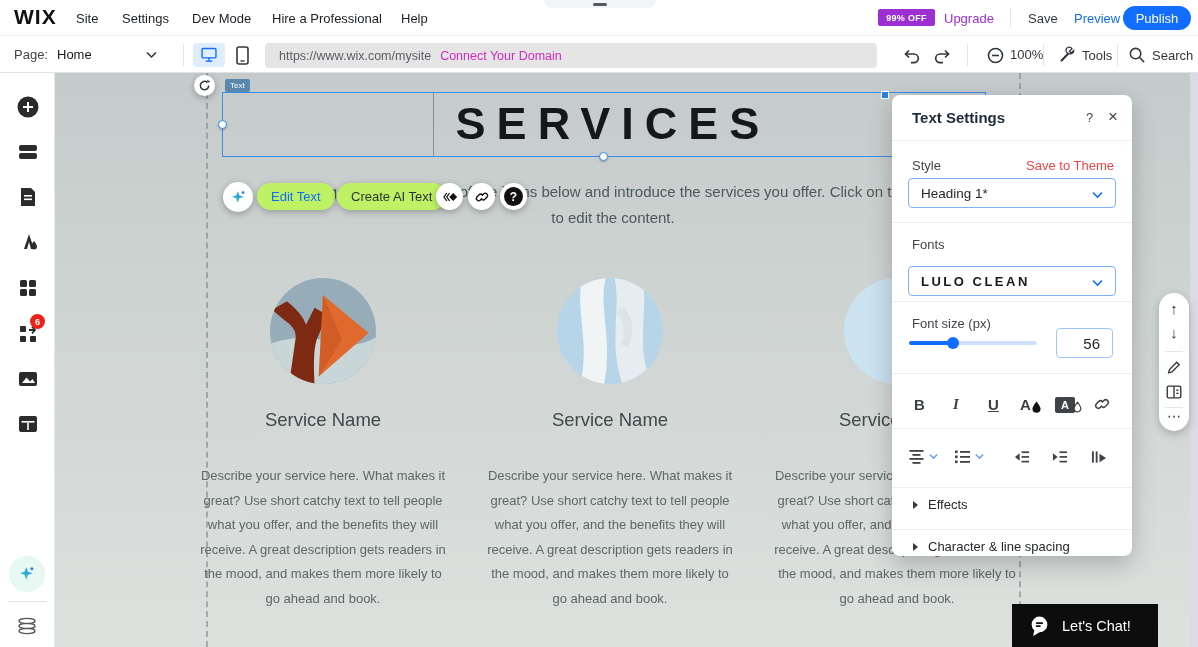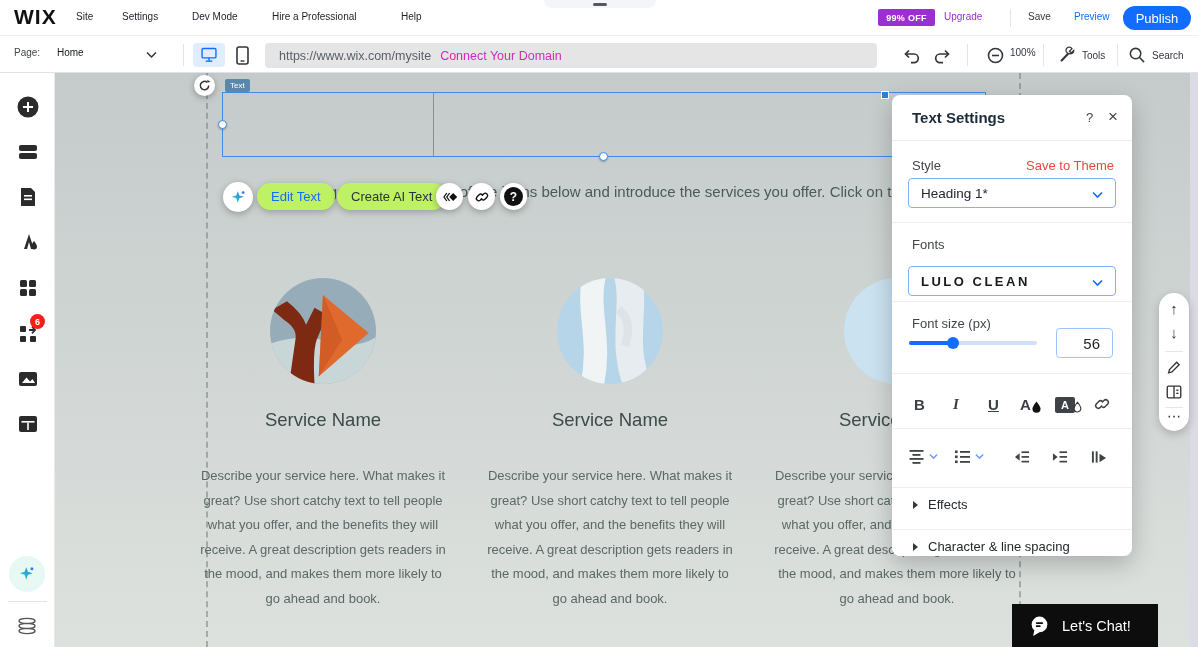--- a/index.html
+++ b/index.html
@@ -1,20 +1,20 @@
 <!DOCTYPE html>
 <html><head>
 <meta charset="utf-8">
 <style>
   html,body{margin:0;padding:0;background:#fff;}
   *{box-sizing:border-box;}
   #stage{position:relative;width:1198px;height:647px;overflow:hidden;
          font-family:"Liberation Sans",sans-serif;background:#fff;}
   .a{position:absolute;}
-  .txt13{font-size:10px;color:#32373e;}
+  .txt13{font-size:13px;color:#32373e;}
   .vdiv{width:1px;background:#e3e5e9;}
   .circle-btn{background:#fff;border-radius:50%;box-shadow:0 2px 7px rgba(0,0,0,.28);
               display:flex;align-items:center;justify-content:center;}
   .pill{background:#bef264;border-radius:14px;box-shadow:0 2px 7px rgba(0,0,0,.25);
         display:flex;align-items:center;padding:0 14px;height:27px;font-size:13px;}
   .panel-divider{position:absolute;left:0;width:240px;height:1px;background:#eceef0;}
   .dd{position:absolute;left:16px;width:208px;height:30px;border:1px solid #7fb0fb;
       border-radius:4px;background:#fff;display:flex;align-items:center;padding:0 12px;}
   .tri{width:0;height:0;border-top:4px solid transparent;border-bottom:4px solid transparent;
        border-left:5px solid #33383e;}
@@ -87,22 +87,25 @@
   <div class="a" style="left:223px;top:409px;width:200px;text-align:center;font-size:18.5px;color:#3c4a4a;">Service Name</div>
   <div class="a" style="left:510px;top:409px;width:200px;text-align:center;font-size:18.5px;color:#3c4a4a;">Service Name</div>
   <div class="a" style="left:797px;top:409px;width:200px;text-align:center;font-size:18.5px;color:#3c4a4a;">Service Name</div>
 
   <div class="a desc" style="left:197px;top:464px;width:252px;">Describe your service here. What makes it great? Use short catchy text to tell people what you offer, and the benefits they will receive. A great description gets readers in the mood, and makes them more likely to go ahead and book.</div>
   <div class="a desc" style="left:484px;top:464px;width:252px;">Describe your service here. What makes it great? Use short catchy text to tell people what you offer, and the benefits they will receive. A great description gets readers in the mood, and makes them more likely to go ahead and book.</div>
   <div class="a desc" style="left:771px;top:464px;width:252px;">Describe your service here. What makes it great? Use short catchy text to tell people what you offer, and the benefits they will receive. A great description gets readers in the mood, and makes them more likely to go ahead and book.</div>
 
   <div class="a" style="left:243px;top:179px;width:740px;text-align:center;font-size:15px;line-height:26px;color:#4b5a5a;">
     <div>Provide a general description of the items below and introduce the services you offer. Click on the text box</div>
-  </div>
-
+    <div>to edit the content.</div>
+  </div>
+
+  <div class="a" style="left:243px;top:98px;width:740px;text-align:center;font-size:45px;font-weight:800;
+              letter-spacing:11px;color:#151719;">SERVICES</div>
 
   <div class="a" style="left:222px;top:92px;width:764px;height:65px;border:1.5px solid #3e8ce8;"></div>
   <div class="a" style="left:433px;top:93px;width:1px;height:63px;background:rgba(90,105,110,.6);"></div>
   <div class="a" style="left:225px;top:79px;height:13px;background:#5b87ad;border-radius:2px;padding:0 5px;
               display:flex;align-items:center;">
     <span style="font-size:8px;color:#fff;">Text</span>
   </div>
   <div class="a circle-btn" style="left:194px;top:75px;width:21px;height:21px;">
     <svg width="13" height="13" viewBox="0 0 14 14">
       <path d="M11.5,7 a4.5,4.5 0 1 1 -1.6,-3.4" fill="none" stroke="#333" stroke-width="1.6"></path>

